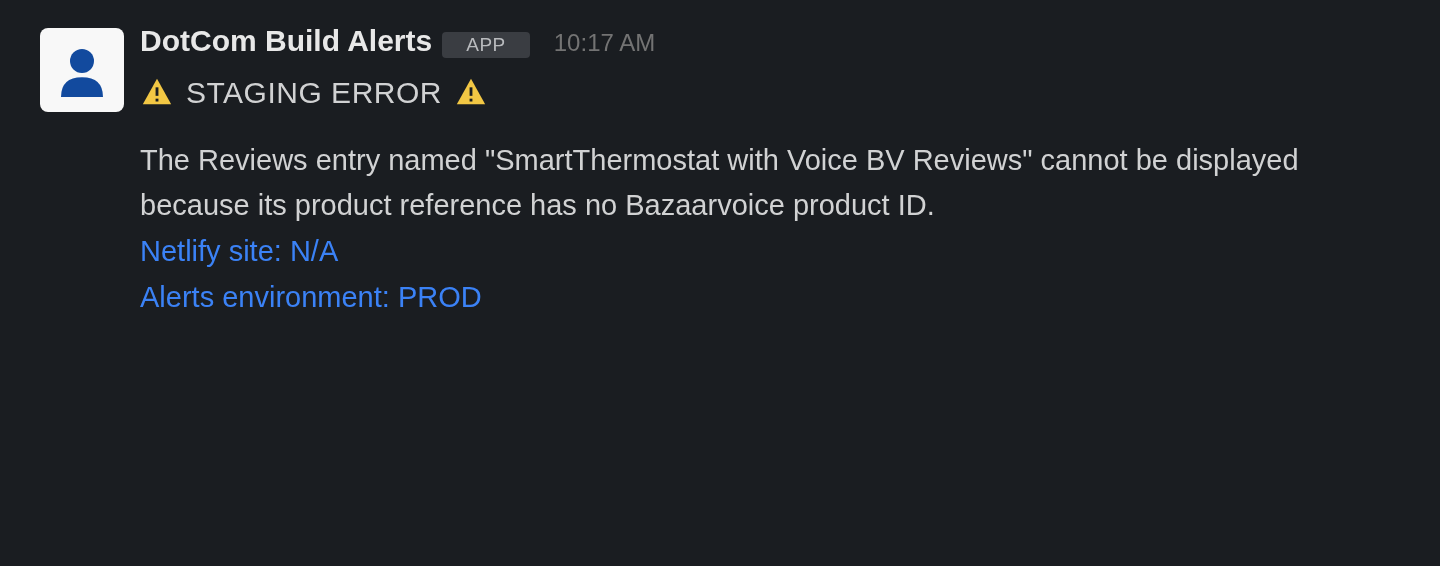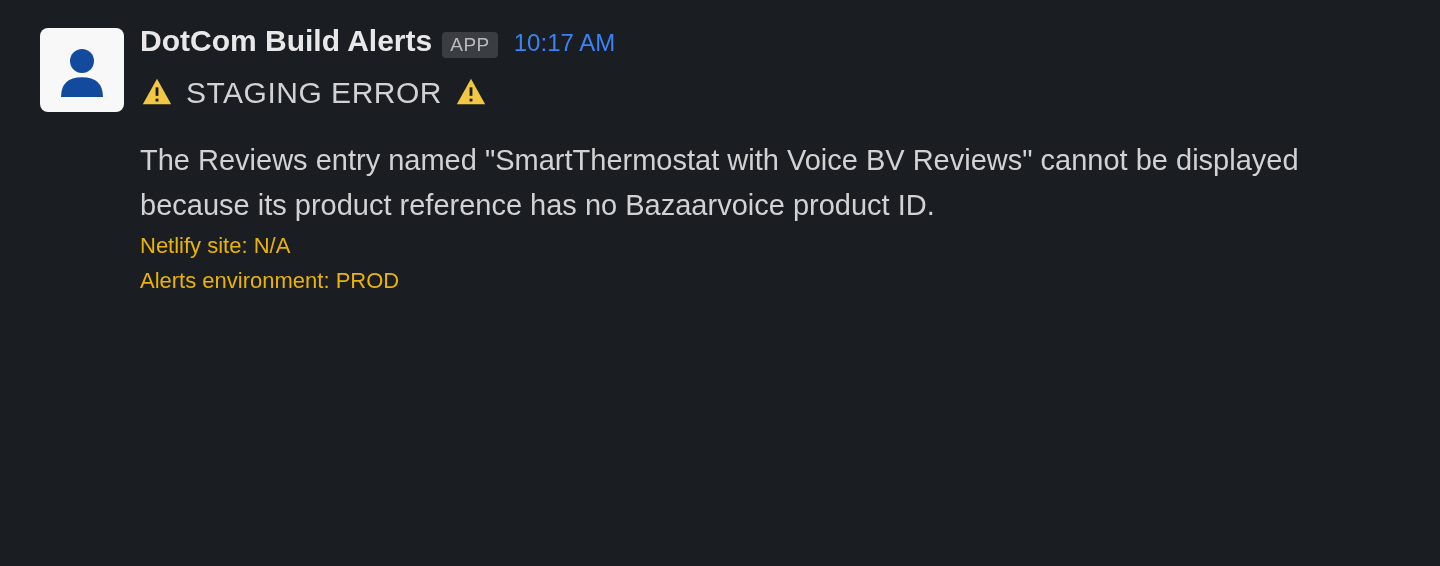--- a/index.html
+++ b/index.html
@@ -49,29 +49,29 @@
     .author {
       font-weight: 800;
       font-size: 30px;
       color: #e8e8e8;
     }
     .app-badge {
       background: #3a3d42;
       color: #b9bbbe;
       font-size: 19px;
       font-weight: 500;
-      padding: 2px 8px;
+      padding: 2px 24px;
       border-radius: 4px;
       letter-spacing: 0.5px;
     }
     .timestamp {
-      color: #3b82f6;
+      color: #737373;
       font-size: 24px;
       font-weight: 400;
-      margin-left: 6px;
+      margin-left: 14px;
     }
     .status-line {
       display: flex;
       align-items: center;
       gap: 12px;
       font-size: 30px;
       color: #d1d2d3;
       margin-bottom: 28px;
       margin-top: 18px;
     }
@@ -89,23 +89,23 @@
       line-height: 1.55;
       color: #d1d2d3;
     }
     .body-text p {
       margin-bottom: 28px;
     }
     .body-text p:last-child {
       margin-bottom: 0;
     }
     .meta-block {
-      font-size: 22px;
+      font-size: 29px;
       line-height: 1.6;
-      color: #eab308;
+      color: #3b82f6;
     }
     .meta-row {
       display: block;
     }
   </style>
 </head>
 <body>
 
 <div class="message">
   <div class="avatar">

